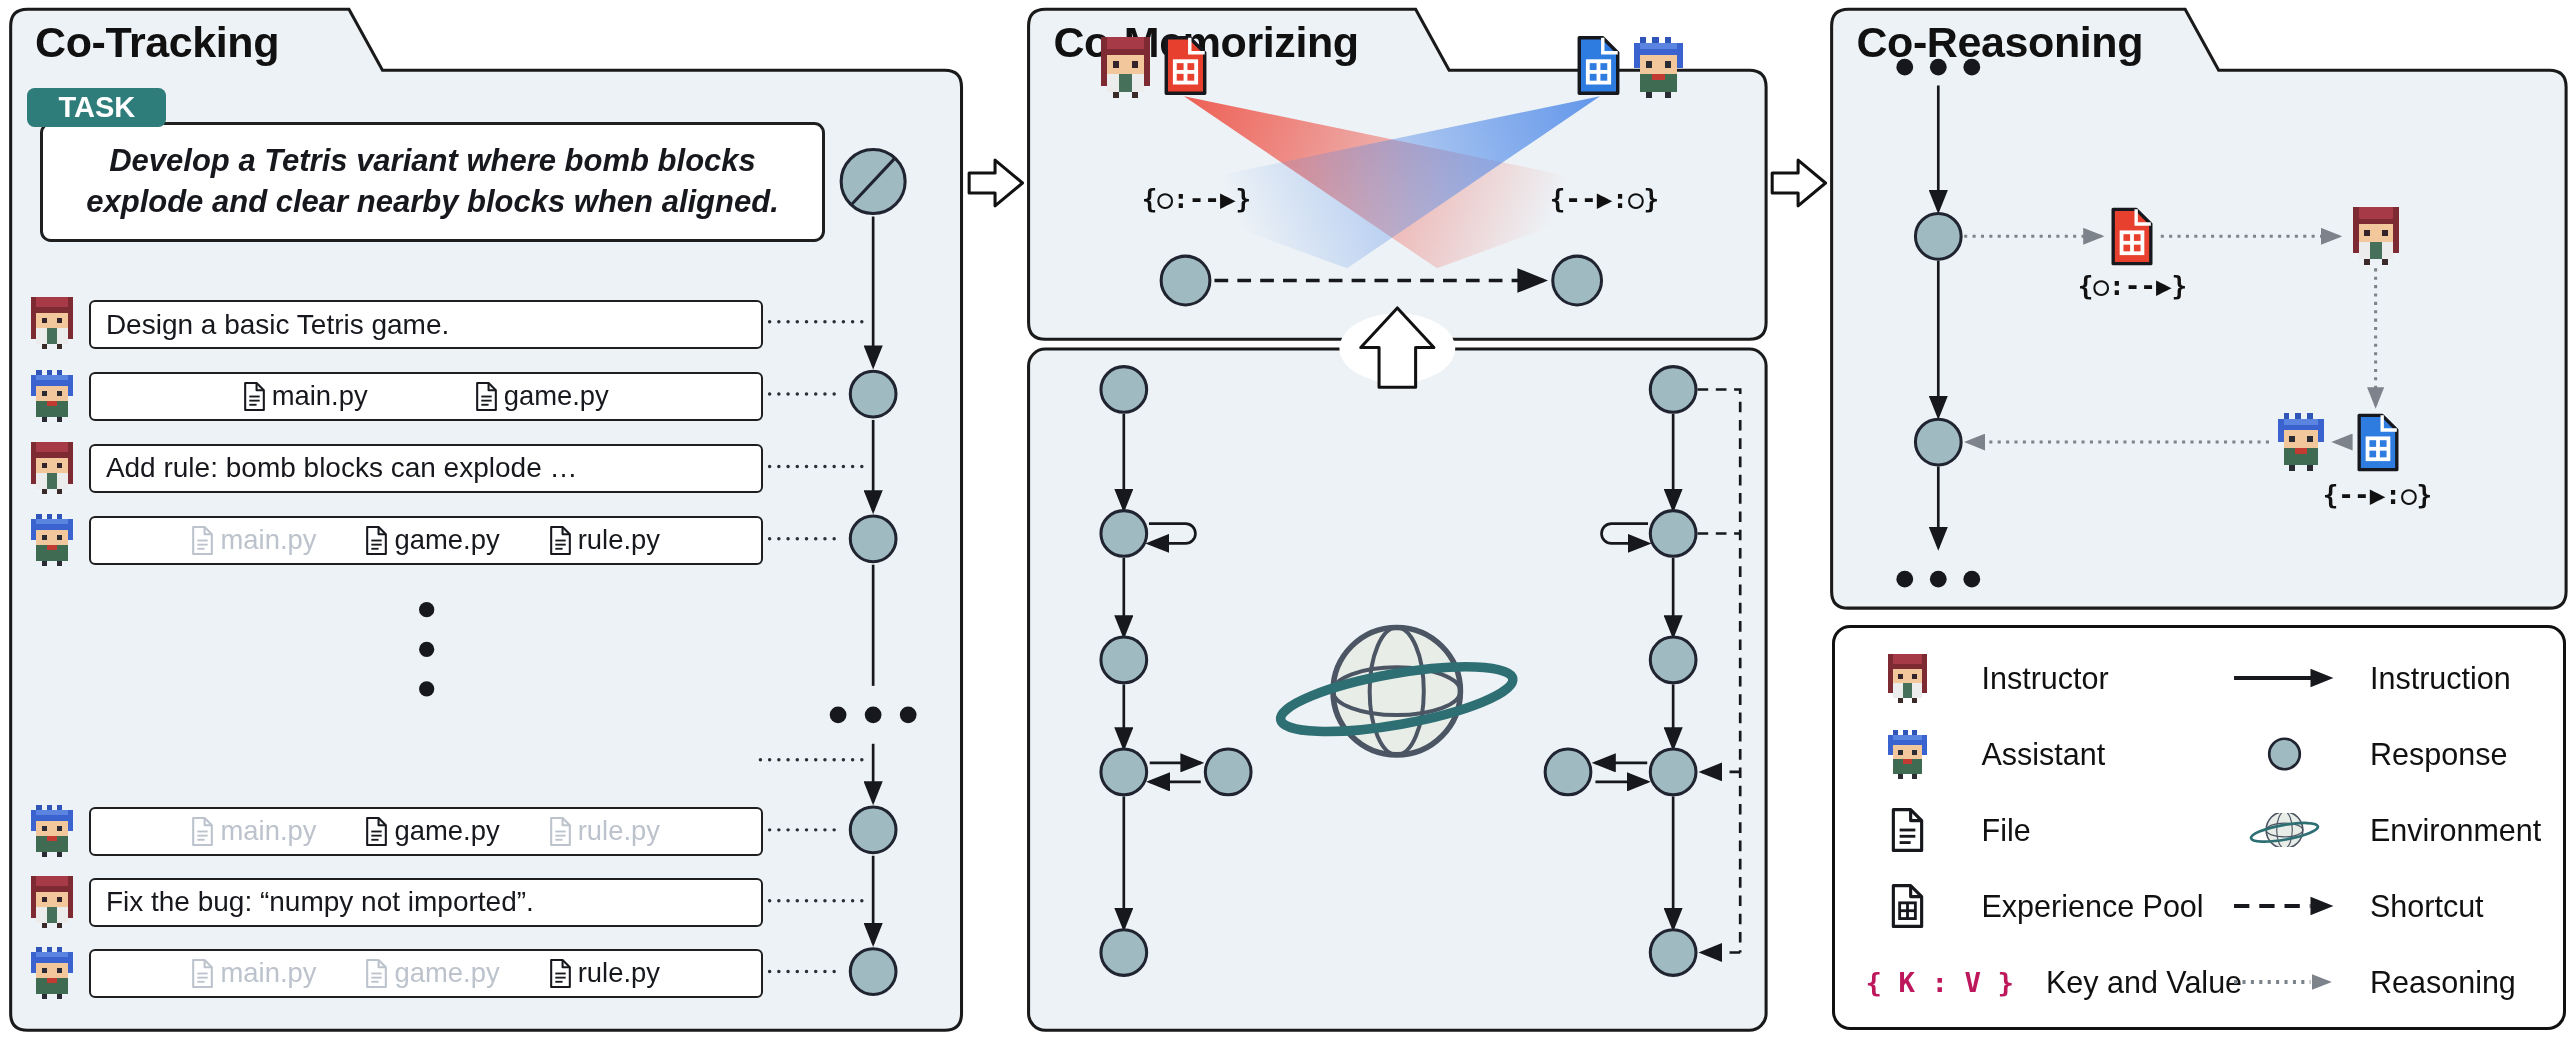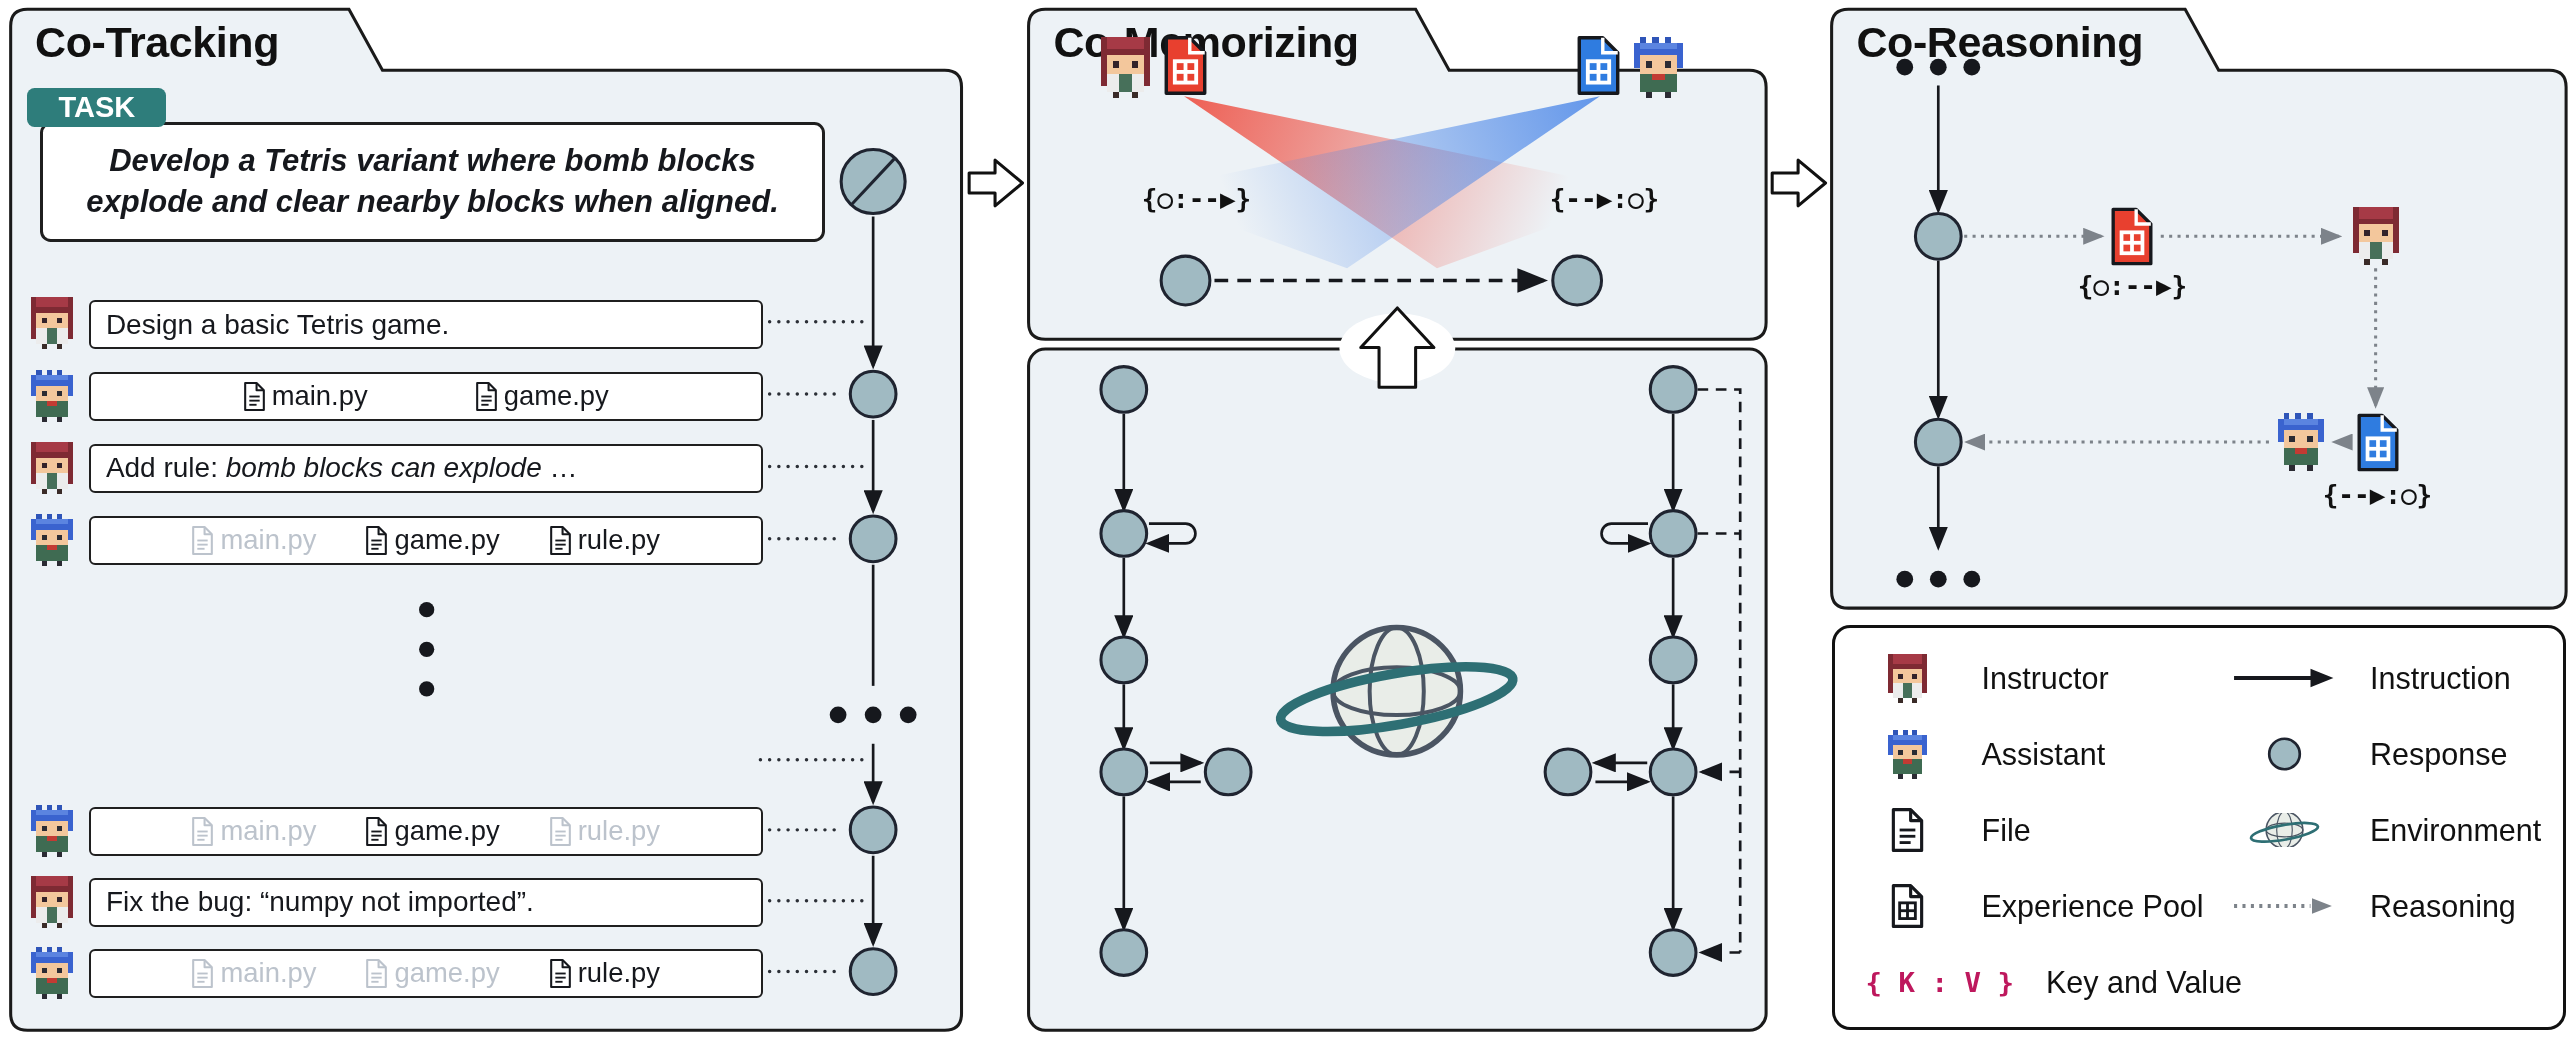--- a/index.html
+++ b/index.html
@@ -19,21 +19,21 @@
     width:785px; height:120px; background:#fff; border:3px solid #1f1f1f; border-radius:10.7px;
     display:flex; align-items:center; justify-content:center; text-align:center;
     font-style:italic; font-weight:600; font-size:31px; line-height:1.32; padding:0 13px; z-index:2;
   }
   .row { position:absolute; left:26px; display:flex; align-items:center; gap:10.7px; height:52px; }
   .avatar { width:52px; height:52px; flex:0 0 auto; }
   .msg-box {
     width:674px; height:49px; background:#fff; border:2.3px solid #1f1f1f; border-radius:6.1px;
     display:flex; align-items:center; font-size:28px; padding:0 15.2px; white-space:nowrap;
   }
-  .msg-box .it { font-style:italic; }
+  .msg-box .it { }
   .files { justify-content:center; gap:49px; }
   .files-2 { gap:107px; }
   .file-chip { display:flex; align-items:center; gap:6.1px; color:#16181d; font-size:27.4px; }
   .file-chip.faded { color:#bcc3cc; }
   .file-ico { width:23px; height:29px; flex:0 0 auto; }
   .kv {
     font-family:"DejaVu Sans Mono", monospace; font-weight:700; font-size:26px;
     text-align:center; width:175px; color:#111; white-space:nowrap;
   }
   .legend-box {
@@ -483,20 +483,29 @@
           <span class="legend-icon">
               <svg viewBox="0 0 140 44" style="width:107px;height:34px;">
                 <use href="#sym-globe" transform="translate(22,-11) scale(0.6)"></use>
               </svg>
             </span>
           <span class="legend-label">Environment</span>
         </div>
         <div class="legend-row">
           <span class="legend-icon">
               <svg viewBox="0 0 140 44" style="width:107px;height:34px;">
+                <line x1="4" y1="22" x2="104" y2="22" stroke="#16181d" stroke-width="5" stroke-dasharray="20 13"></line>
+                <polygon points="104,10 134,22 104,34" fill="#16181d"></polygon>
+              </svg>
+            </span>
+          <span class="legend-label">Shortcut</span>
+        </div>
+        <div class="legend-row">
+          <span class="legend-icon">
+              <svg viewBox="0 0 140 44" style="width:107px;height:34px;">
                 <line x1="4" y1="22" x2="104" y2="22" stroke="#7d838a" stroke-width="5" stroke-dasharray="4 7"></line>
                 <polygon points="106,12 132,22 106,32" fill="#7d838a"></polygon>
               </svg>
             </span>
           <span class="legend-label">Reasoning</span>
         </div>
       </div>
     </div>
   </div>
 

